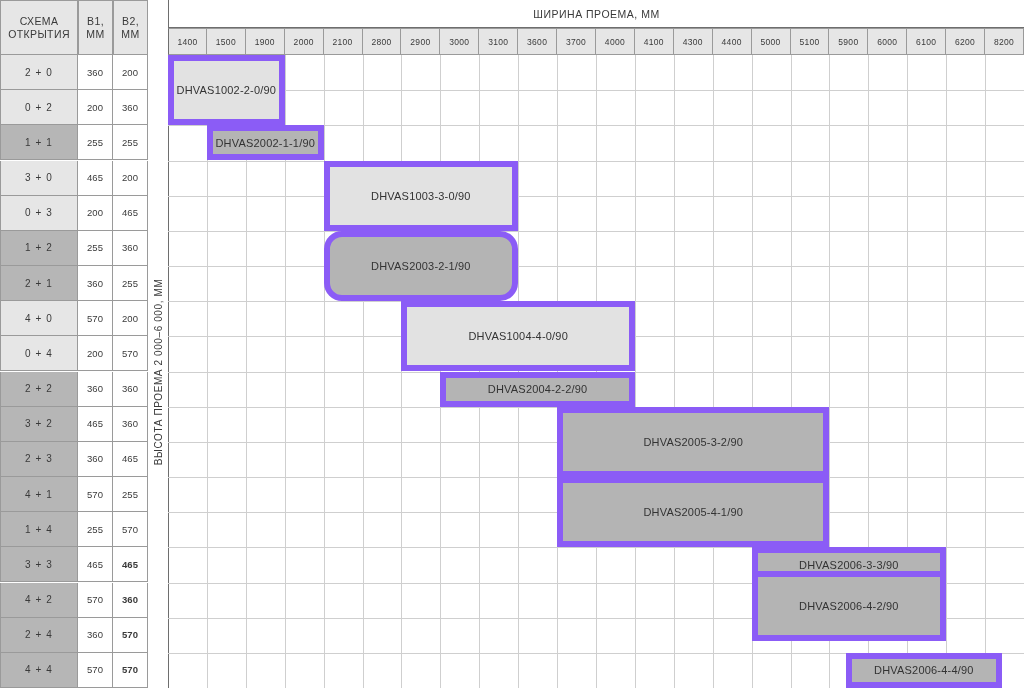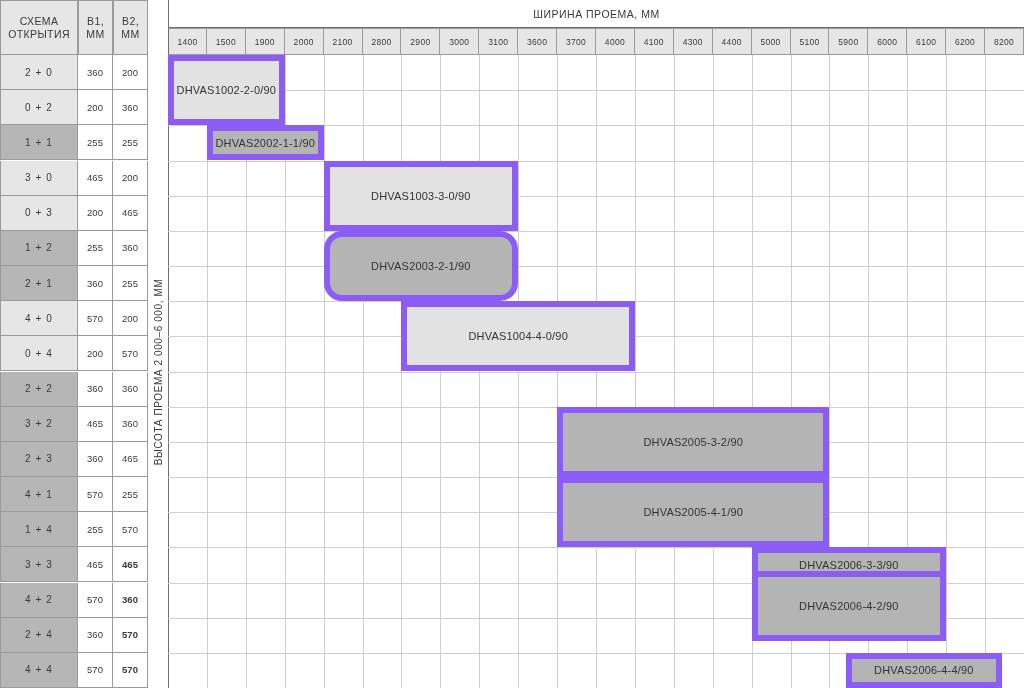--- a/index.html
+++ b/index.html
@@ -228,20 +228,21 @@
       <div class="gl-h" style="top: 457px;"></div>
       <div class="gl-h" style="top: 492px;"></div>
       <div class="gl-h" style="top: 528px;"></div>
       <div class="gl-h" style="top: 563px;"></div>
       <div class="gl-h" style="top: 598px;"></div>
       <div class="blk light" style="left: 0px; width: 116.727px; top: 0px; height: 70.3333px;">DHVAS1002-2-0/90</div>
       <div class="blk dark" style="left: 38.9091px; width: 116.727px; top: 70.3333px; height: 35.1667px;">DHVAS2002-1-1/90</div>
       <div class="blk light" style="left: 155.636px; width: 194.545px; top: 105.5px; height: 70.3333px;">DHVAS1003-3-0/90</div>
       <div class="blk dark" style="left: 155.636px; width: 194.545px; top: 175.833px; height: 70.3333px; border-radius: 18px;">DHVAS2003-2-1/90</div>
       <div class="blk light" style="left: 233.455px; width: 233.455px; top: 246.167px; height: 70.3333px;">DHVAS1004-4-0/90</div>
+      <div class="blk dark" style="left: 272.364px; width: 194.545px; top: 316.5px; height: 35.1667px;">DHVAS2004-2-2/90</div>
       <div class="blk dark" style="left: 389.091px; width: 272.364px; top: 351.667px; height: 70.3333px;">DHVAS2005-3-2/90</div>
       <div class="blk dark" style="left: 389.091px; width: 272.364px; top: 422px; height: 70.3333px;">DHVAS2005-4-1/90</div>
       <div class="blk dark" style="left: 583.636px; width: 194.545px; top: 492.333px; height: 35.1667px;">DHVAS2006-3-3/90</div>
       <div class="blk dark" style="left: 583.636px; width: 194.545px; top: 516px; height: 70.3333px;">DHVAS2006-4-2/90</div>
       <div class="blk dark" style="left: 678px; width: 155.636px; top: 597.833px; height: 35.1667px;">DHVAS2006-4-4/90</div>
     </div>
 
 </div>
 
 </body></html>

